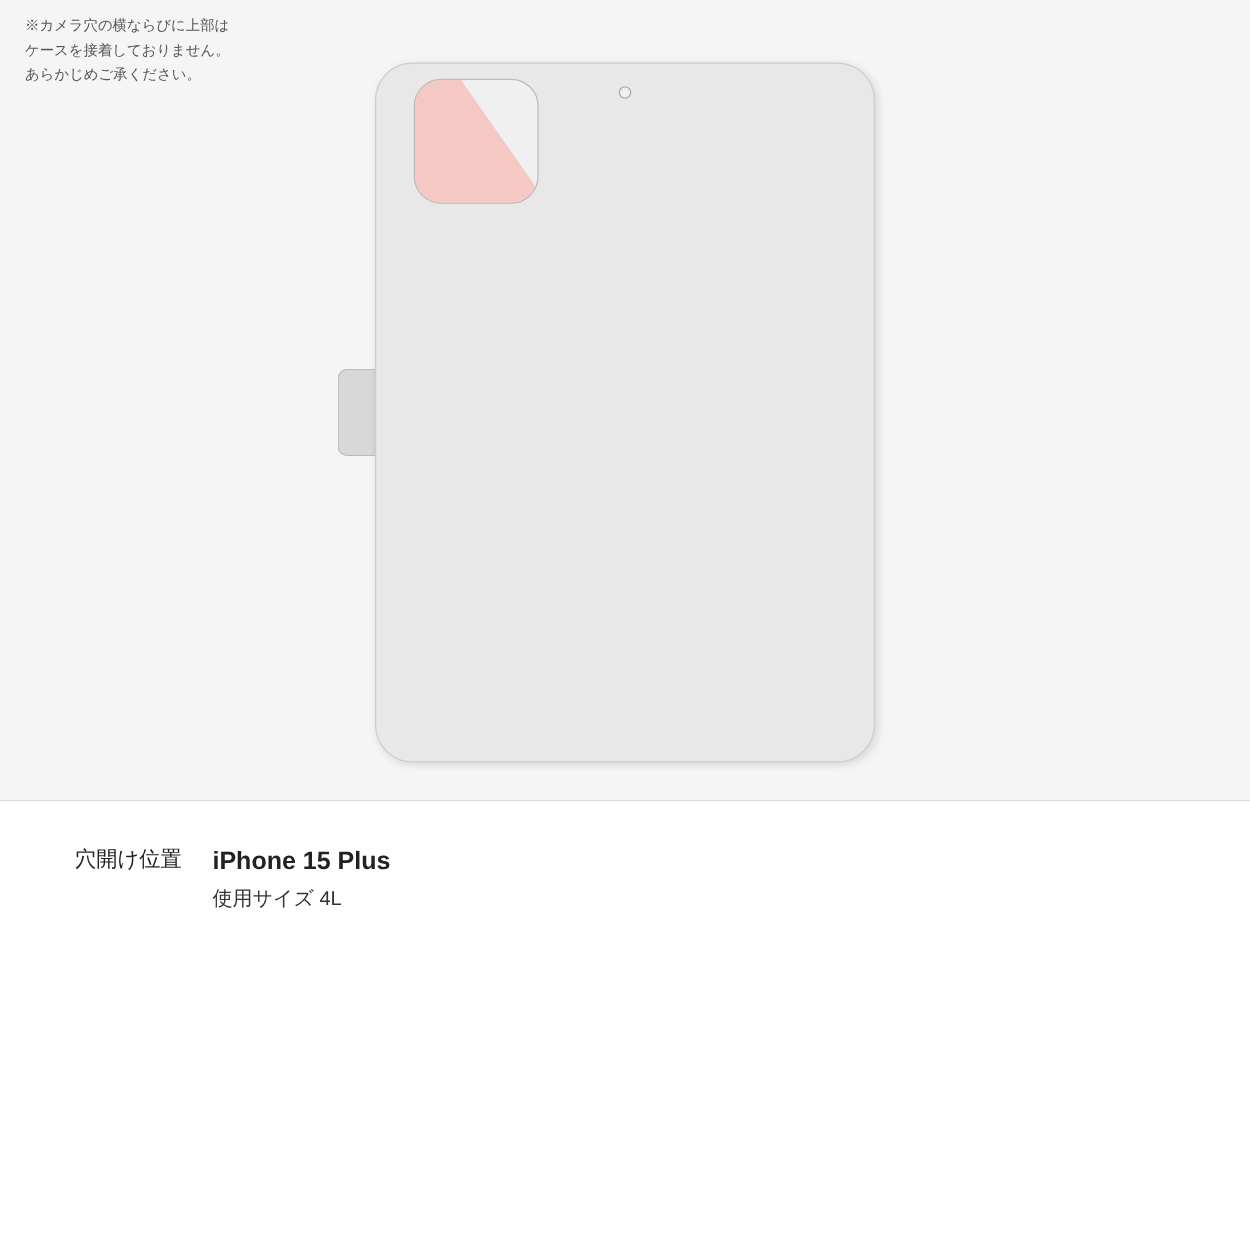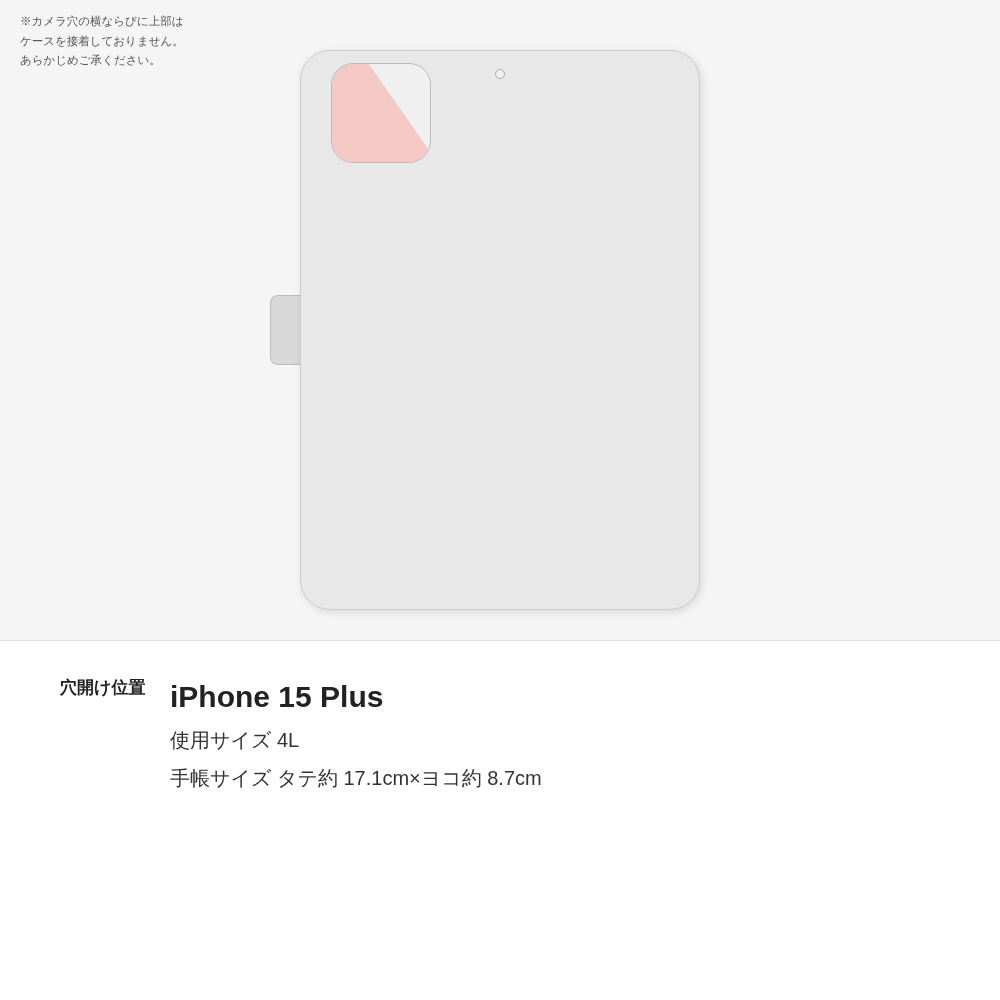--- a/index.html
+++ b/index.html
@@ -142,43 +142,43 @@
     }
 
     .info-row {
       display: flex;
       align-items: flex-start;
       margin-bottom: 6px;
     }
 
     .info-label {
       font-size: 17px;
-      font-weight: 700;
+      font-weight: 400;
       color: #222222;
       white-space: nowrap;
       min-width: 110px;
       flex-shrink: 0;
       line-height: 1.8;
     }
 
     .info-content {
       display: flex;
       flex-direction: column;
       flex: 1;
     }
 
     .info-model {
-      font-size: 30px;
+      font-size: 20px;
       font-weight: 600;
       color: #222222;
       line-height: 1.6;
     }
 
     .info-detail {
-      font-size: 20px;
+      font-size: 16px;
       color: #333333;
       line-height: 1.9;
     }
   </style>
 </head>
 <body>
 
 <div class="page-container">
 
   <div class="case-image-area">
@@ -204,18 +204,17 @@
   </div>
 
   <div class="divider"></div>
 
   <div class="info-section">
     <div class="info-row">
       <span class="info-label">穴開け位置</span>
       <div class="info-content">
         <span class="info-model">iPhone 15 Plus</span>
         <span class="info-detail">使用サイズ 4L</span>
-        <span class="info-detail">手帳サイズ タテ約 17.1cm×ヨコ約 8.7cm</span>
       </div>
     </div>
   </div>
 
 </div>
 
 </body></html>

